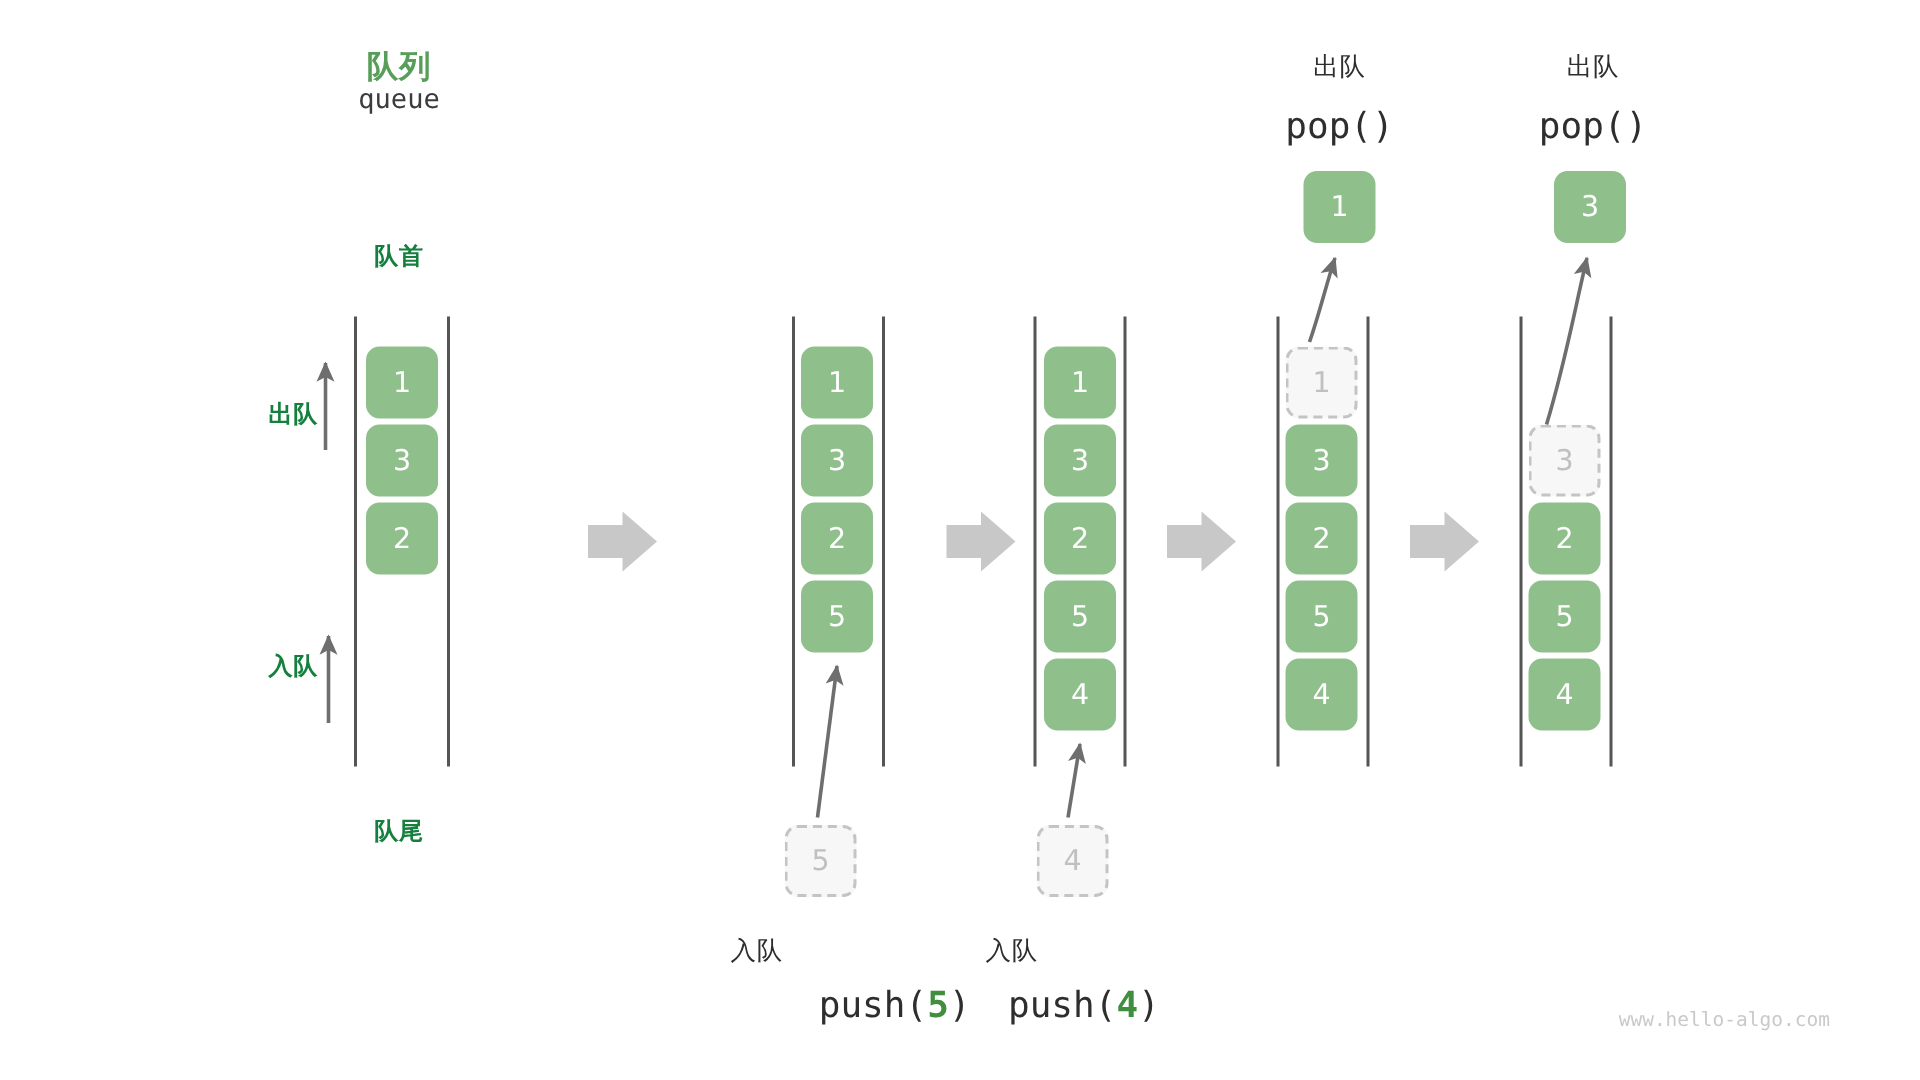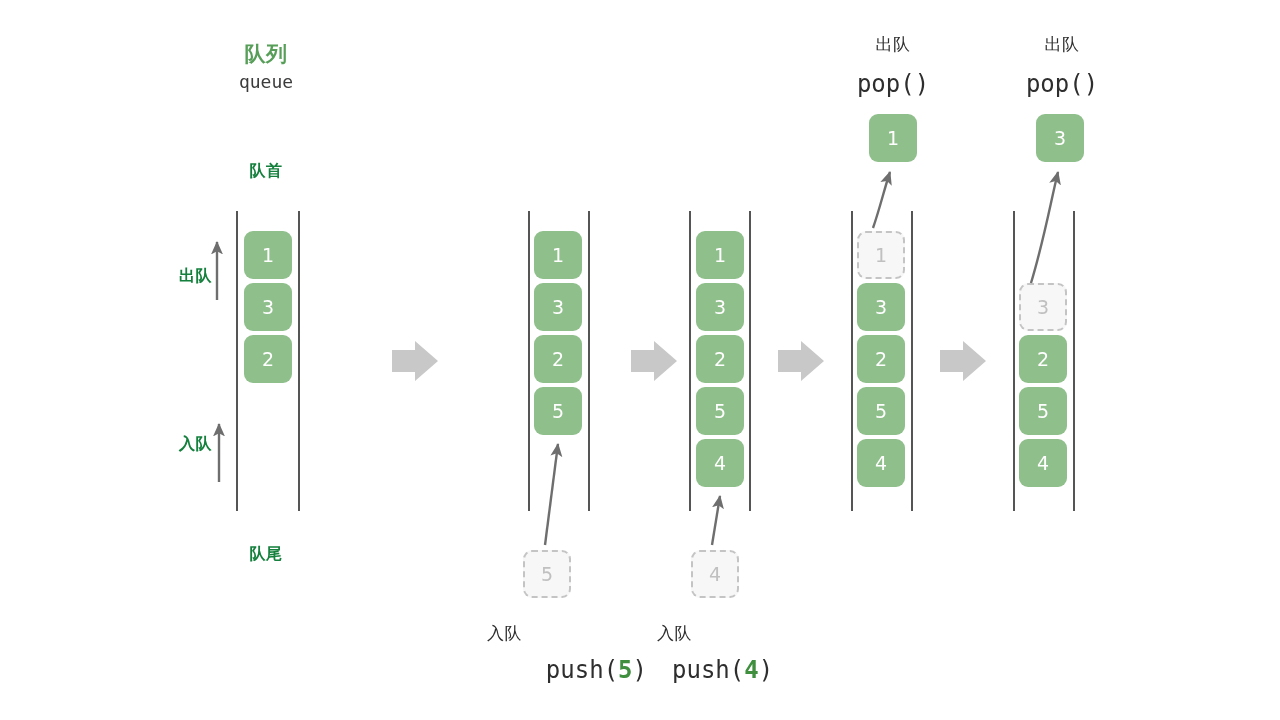--- a/index.html
+++ b/index.html
@@ -96,22 +96,22 @@
     width: 1280px;
     height: 720px;
     pointer-events: none;
   }
 </style>
 </head>
 <body>
 
 <div class="canvas">
 
-  <div class="abs title-cn" style="left:206px; top:40px; width:120px;">队列</div>
-  <div class="abs title-en" style="left:206px; top:71px; width:120px;">queue</div>
+  <div class="abs title-cn" style="left:206px; top:30px; width:120px;">队列</div>
+  <div class="abs title-en" style="left:206px; top:56px; width:120px;">queue</div>
 
   <div class="abs label-bold" style="left:206px; top:161px; width:120px;">队首</div>
   <div class="abs label-bold" style="left:206px; top:544px; width:120px;">队尾</div>
 
   <div class="abs label-bold" style="left:140px; top:266px; width:72px; text-align:right;">出队</div>
   <div class="abs label-bold" style="left:140px; top:434px; width:72px; text-align:right;">入队</div>
 
   <div class="abs rail" style="left:236px; top:211px; height:300px;"></div>
   <div class="abs rail" style="left:298px; top:211px; height:300px;"></div>
   <div class="abs cell" style="left:244px; top:231px;">1</div>
@@ -204,14 +204,15 @@
       <path d="M631,350 L654,350 L654,341 L677,361 L654,381 L654,372 L631,372 Z"></path>
     </g>
     <g fill="#c8c8c8">
       <path d="M778,350 L801,350 L801,341 L824,361 L801,381 L801,372 L778,372 Z"></path>
     </g>
     <g fill="#c8c8c8">
       <path d="M940,350 L963,350 L963,341 L986,361 L963,381 L963,372 L940,372 Z"></path>
     </g>
   </svg>
 
+  <div class="abs watermark" style="left:960px; top:673px; width:260px;">www.hello-algo.com</div>
 
 </div>
 
 </body></html>

